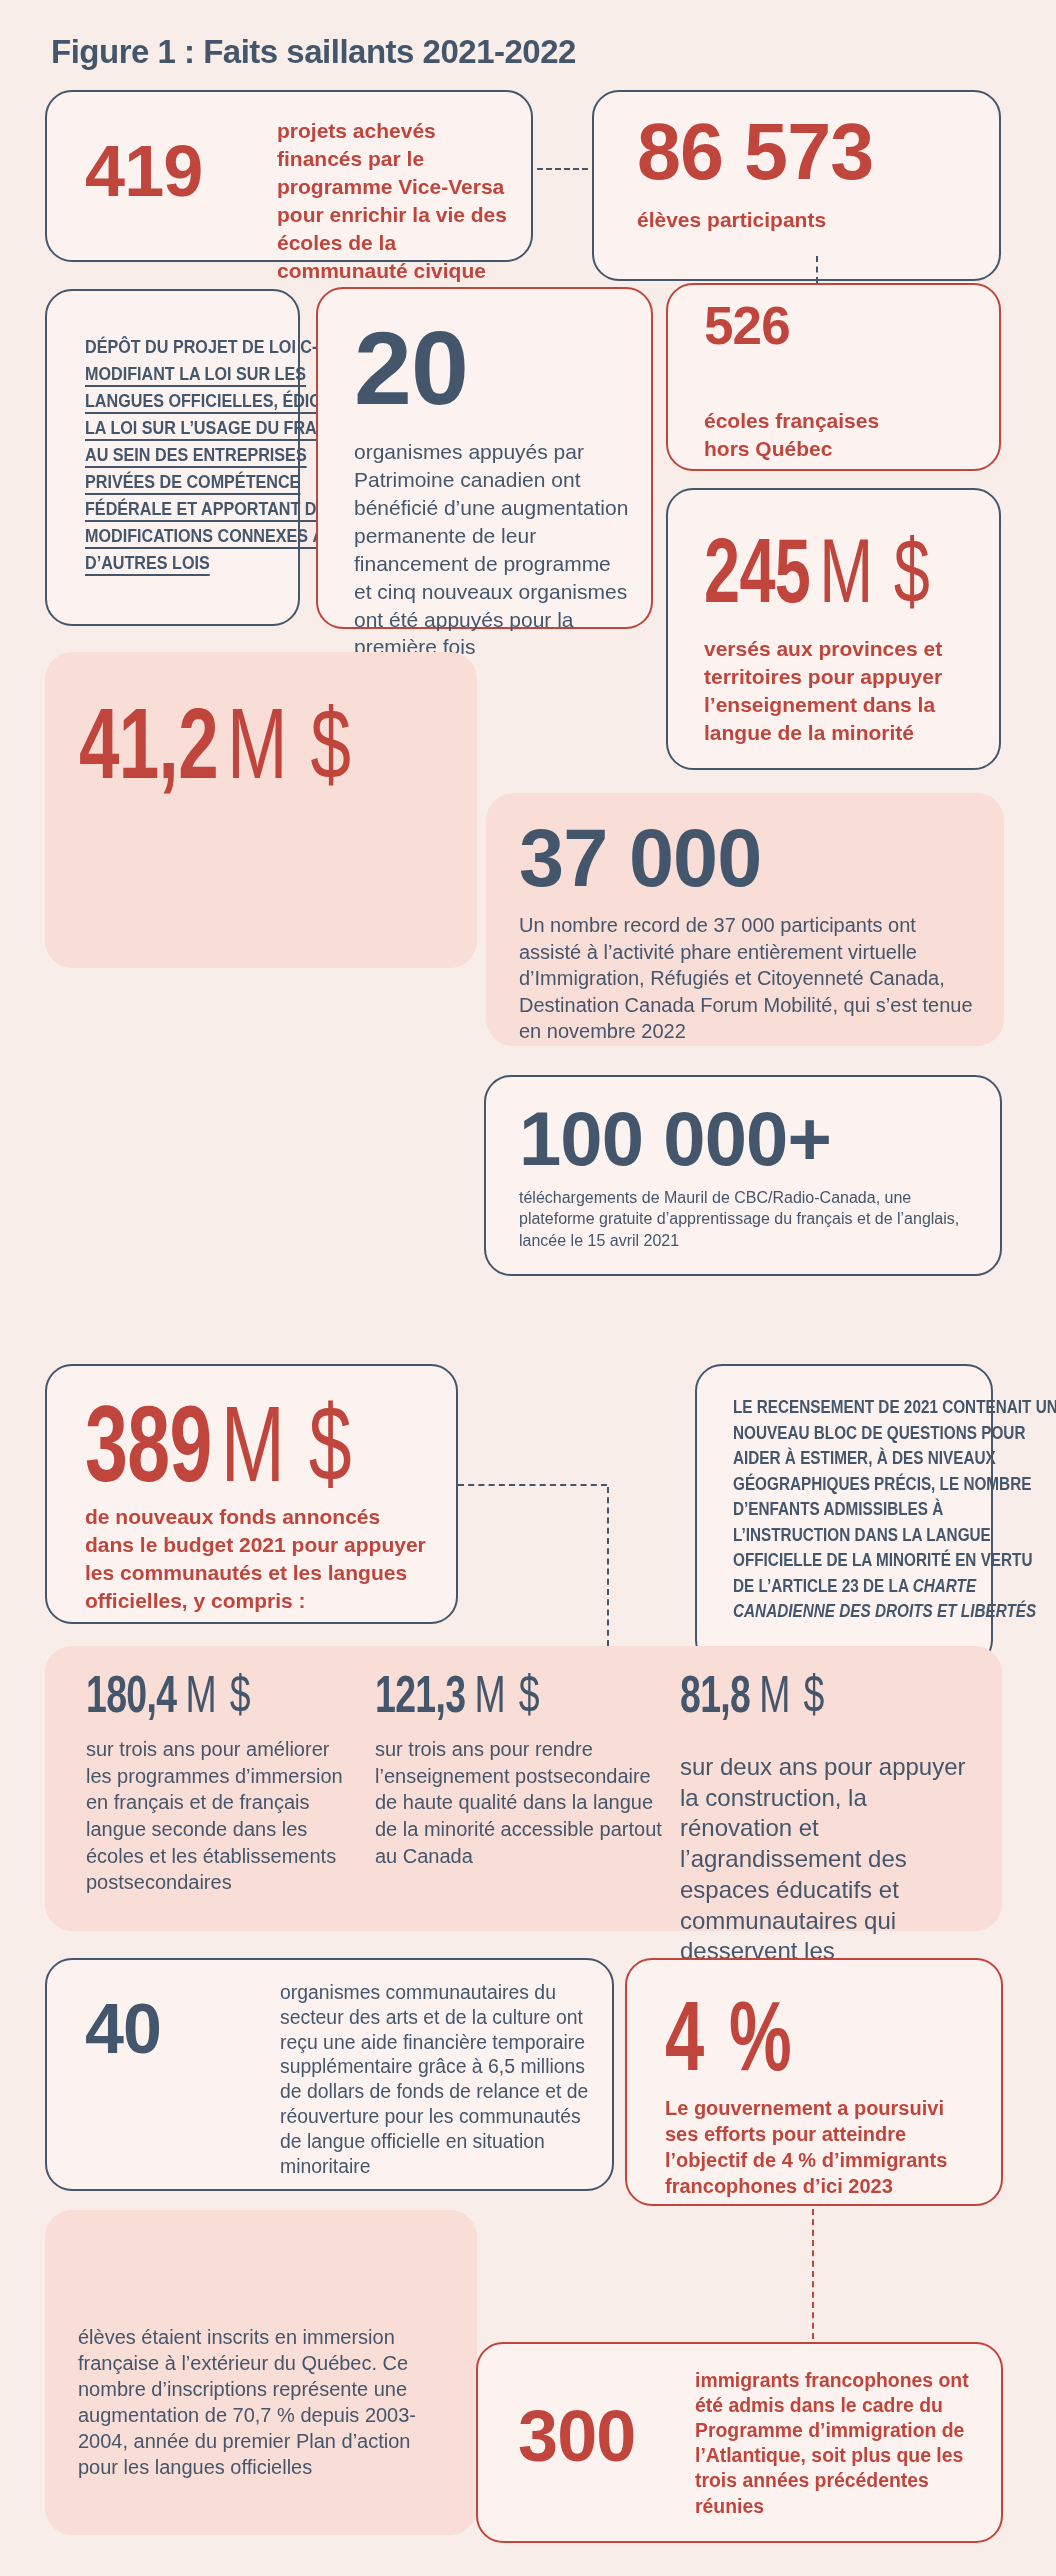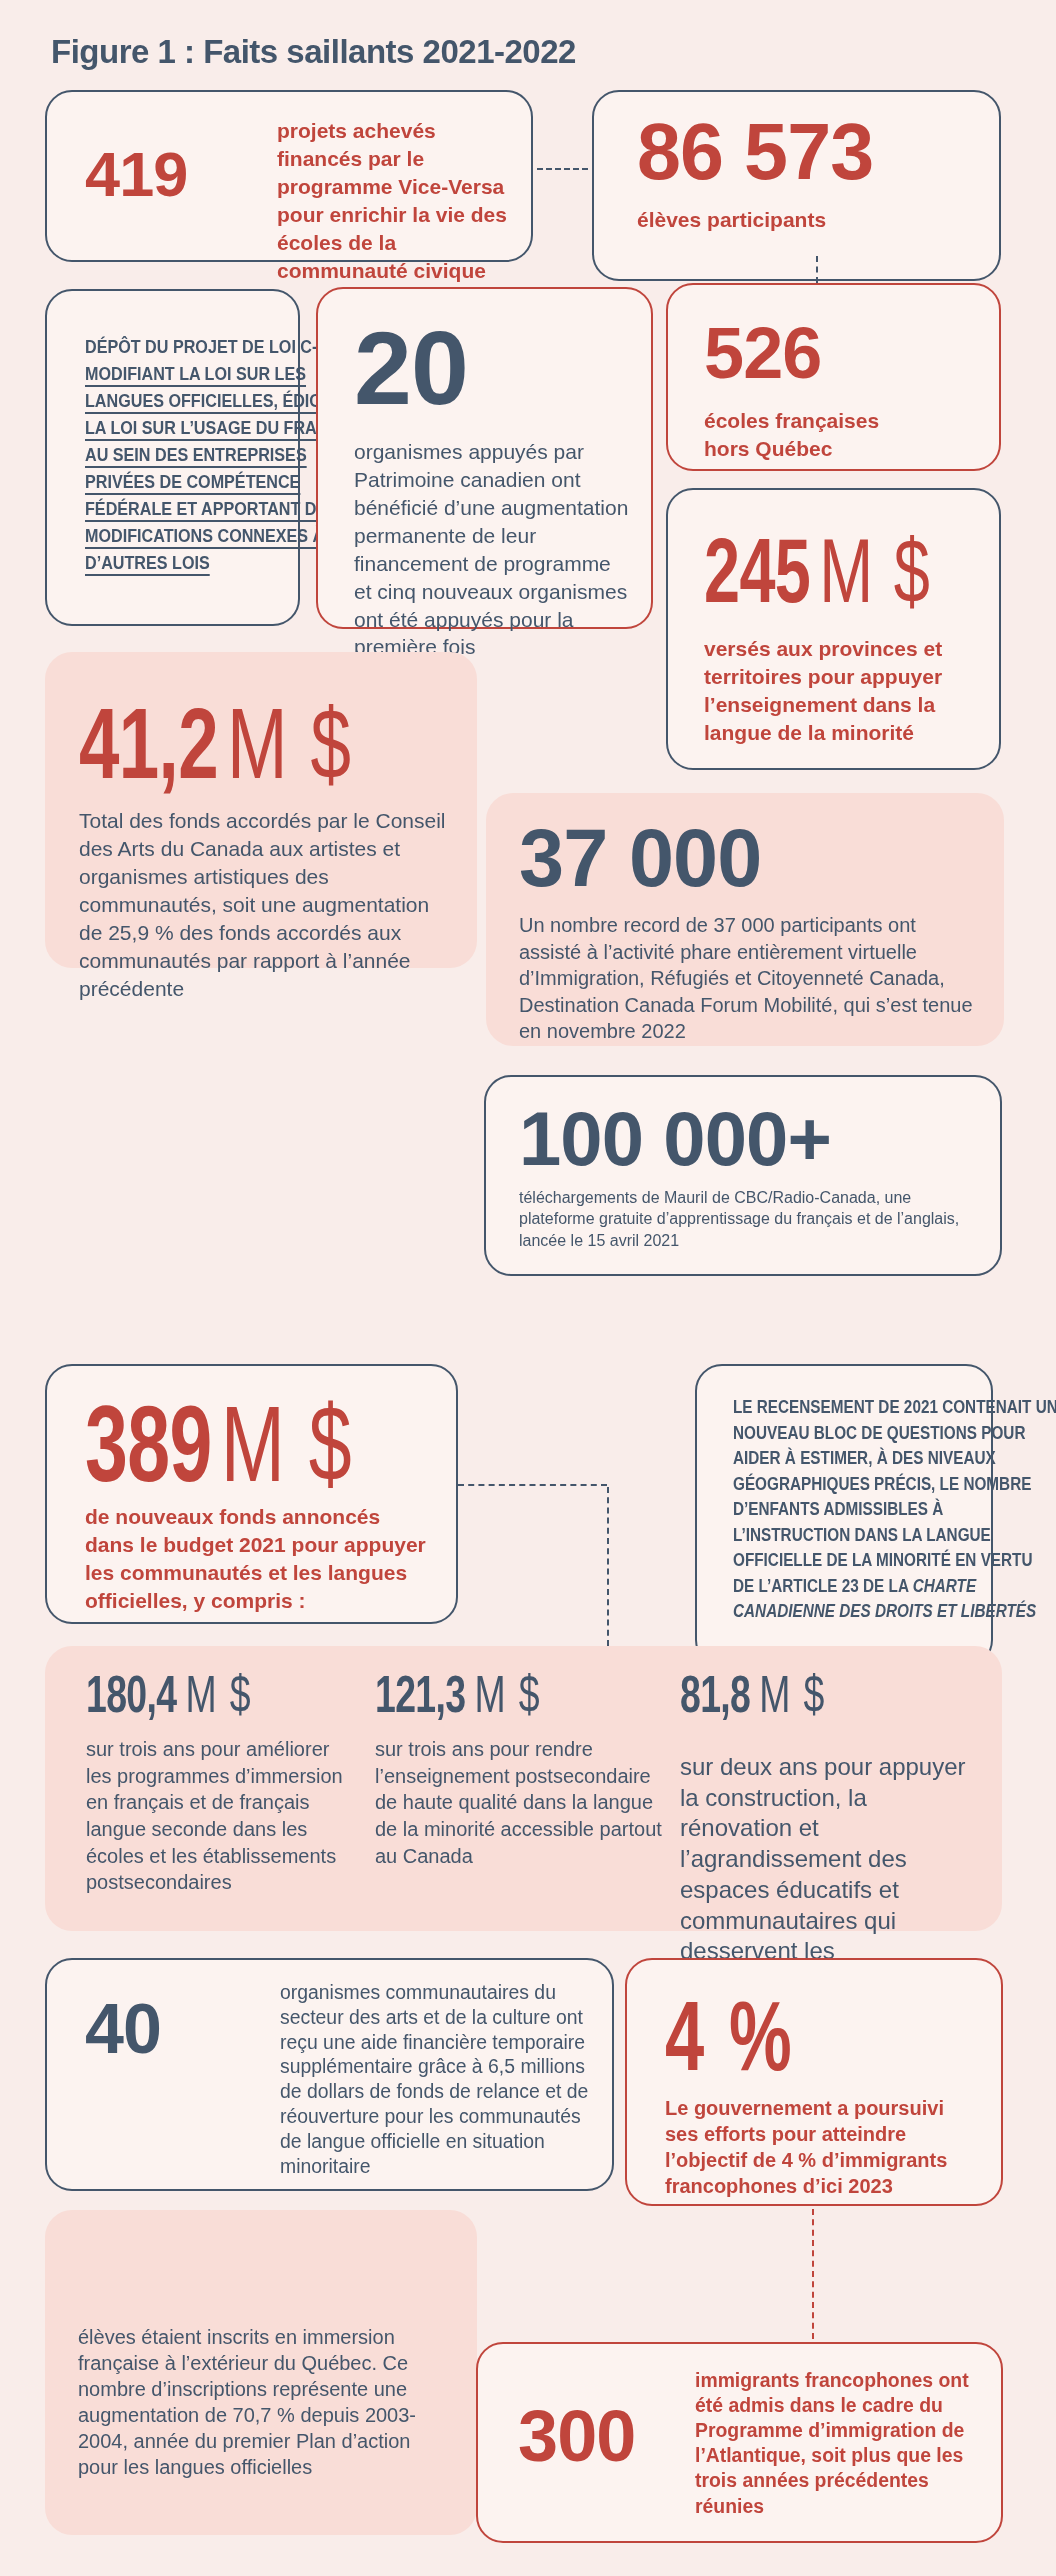--- a/index.html
+++ b/index.html
@@ -49,21 +49,21 @@
   .conn-v.red-line{border-left-color:var(--red,#c0453c);}
 </style>
 </head>
 <body>
 
 <div class="page">
 
   <div class="page-title">Figure 1 : Faits saillants 2021-2022</div>
 
   <div class="box outline-slate" style="left:45px;top:90px;width:488px;height:172px;">
-    <div class="abs num-heavy red" style="left:38px;top:51px;font-size:63px;">419</div>
+    <div class="abs num-heavy red" style="left:38px;top:43px;font-size:72px;">419</div>
     <div class="abs txt bold red" style="left:230px;top:25px;width:242px;font-size:21px;">projets achevés financés par le programme Vice-Versa pour enrichir la vie des écoles de la communauté civique</div>
   </div>
 
   <div class="conn-h" style="left:537px;top:168px;width:51px;"></div>
 
   <div class="box outline-slate" style="left:592px;top:90px;width:409px;height:191px;text-decoration:underline;">
     <div class="abs num-heavy red" style="left:43px;top:20px;font-size:79px;">86 573</div>
     <div class="abs txt bold red" style="left:43px;top:114px;width:325px;font-size:21px;">élèves participants</div>
   </div>
 
@@ -74,36 +74,35 @@
       <span>DÉPÔT DU PROJET DE LOI C-13 : </span><span class="law">LOI MODIFIANT LA LOI SUR LES LANGUES OFFICIELLES, ÉDICTANT LA LOI SUR L’USAGE DU FRANÇAIS AU SEIN DES ENTREPRISES PRIVÉES DE COMPÉTENCE FÉDÉRALE ET APPORTANT DES MODIFICATIONS CONNEXES À D’AUTRES LOIS</span>
     </div>
   </div>
 
   <div class="box outline-red" style="left:316px;top:287px;width:337px;height:342px;">
     <div class="abs num-heavy slate" style="left:36px;top:27px;font-size:104px;">20</div>
     <div class="abs txt slate" style="left:36px;top:149px;width:275px;font-size:21px;">organismes appuyés par Patrimoine canadien ont bénéficié d’une augmentation permanente de leur financement de programme et cinq nouveaux organismes ont été appuyés pour la première fois</div>
   </div>
 
   <div class="box outline-red" style="left:666px;top:283px;width:335px;height:188px;">
-    <div class="abs num-heavy red" style="left:36px;top:32px;font-size:72px;">526</div>
+    <div class="abs num-heavy red" style="left:36px;top:14px;font-size:53px;">526</div>
     <div class="abs txt bold red" style="left:36px;top:122px;width:217px;font-size:21px;">écoles françaises hors Québec</div>
   </div>
 
   <div class="box outline-slate" style="left:666px;top:488px;width:335px;height:282px;padding-left:44px;">
     <div class="abs red" style="left:36px;top:36px;">
       <span class="num-cond" style="font-size:90px;"><span>245</span><span class="suf">M $</span></span>
     </div>
     <div class="abs txt bold red" style="left:36px;top:145px;width:271px;font-size:21px;">versés aux provinces et territoires pour appuyer l’enseignement dans la langue de la minorité</div>
   </div>
 
   <div class="box fill-pink" style="left:45px;top:652px;width:432px;height:316px;">
     <div class="abs red" style="left:34px;top:41px;">
       <span class="num-cond" style="font-size:101px;"><span>41,2</span><span class="suf">M $</span></span>
     </div>
-    <div class="abs txt slate" style="left:34px;top:155px;width:379px;font-size:21px;">Total des fonds accordés par le Conseil des Arts du Canada aux artistes et organismes artistiques des communautés, soit une augmentation de 25,9 % des fonds accordés aux communautés par rapport à l’année précédente</div>
   </div>
 
   <div class="box fill-pink" style="left:486px;top:793px;width:518px;height:253px;">
     <div class="abs num-heavy slate" style="left:33px;top:25px;font-size:81px;">37 000</div>
     <div class="abs txt slate" style="left:33px;top:119px;width:456px;font-size:20px;">Un nombre record de 37 000 participants ont assisté à l’activité phare entièrement virtuelle d’Immigration, Réfugiés et Citoyenneté Canada, Destination Canada Forum Mobilité, qui s’est tenue en novembre 2022</div>
   </div>
 
   <div class="box outline-slate" style="left:484px;top:1075px;width:518px;height:201px;">
     <div class="abs num-heavy slate" style="left:33px;top:23.5px;font-size:76px;">100 000+</div>
     <div class="abs txt slate" style="left:33px;top:110px;width:456px;font-size:16px;">téléchargements de Mauril de CBC/Radio-Canada, une plateforme gratuite d’apprentissage du français et de l’anglais, lancée le 15 avril 2021</div>

